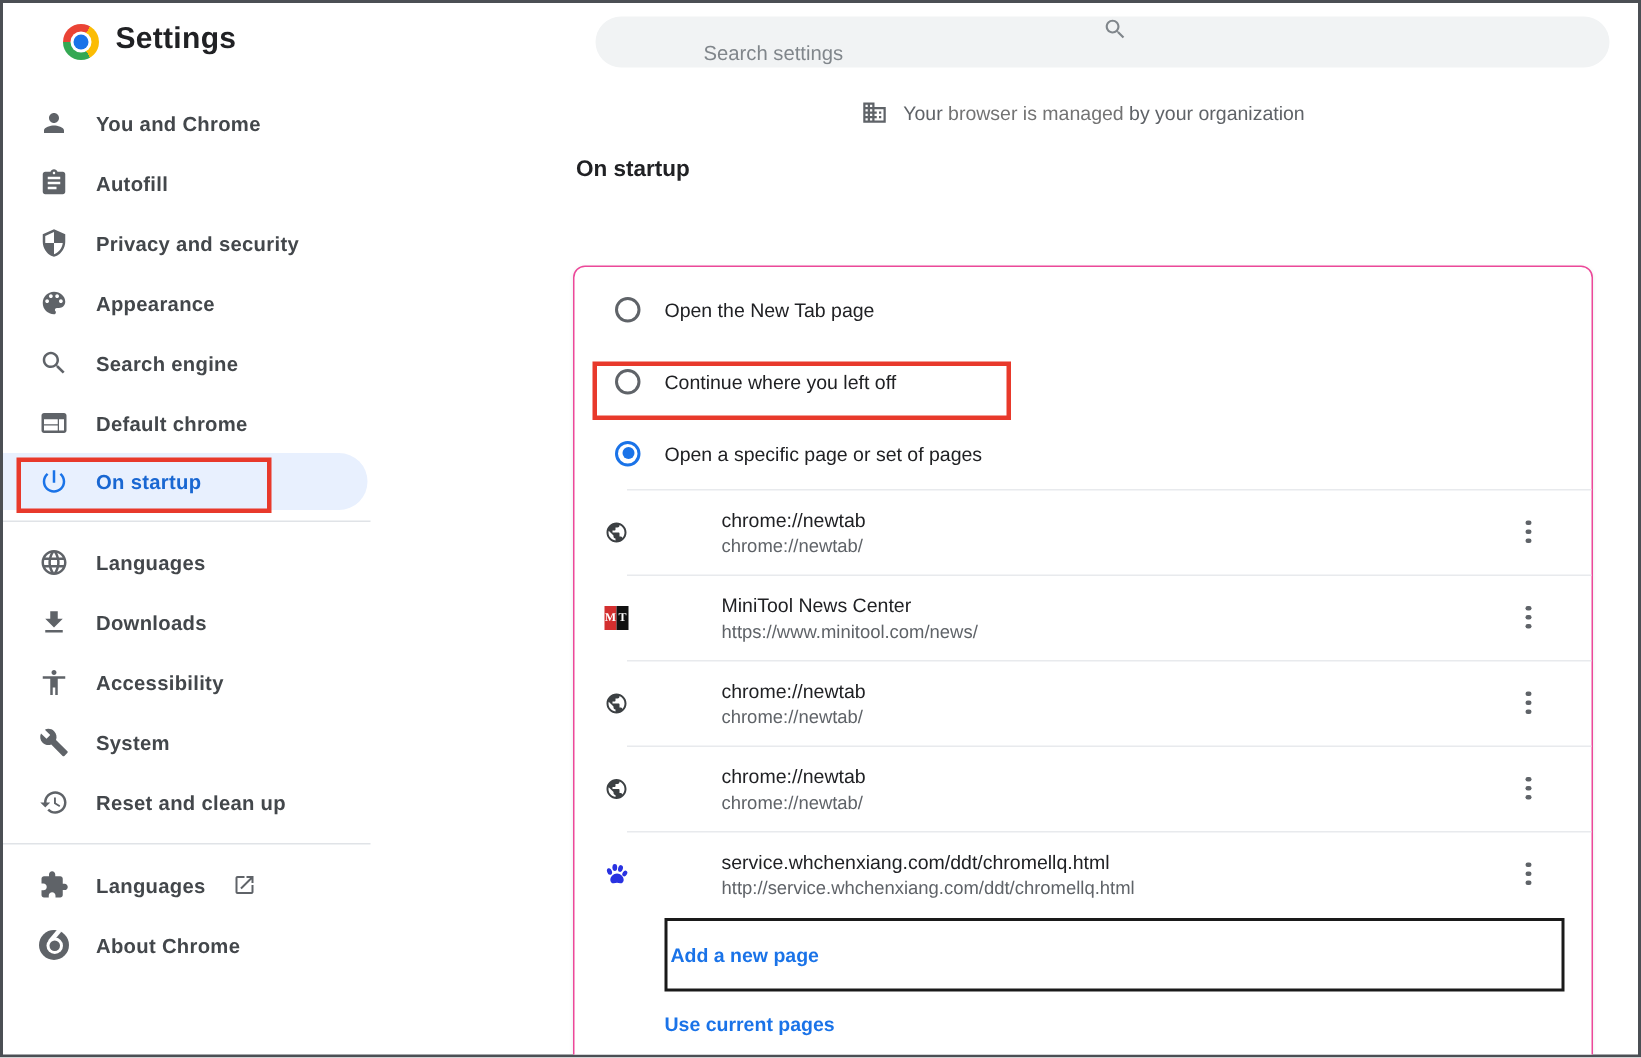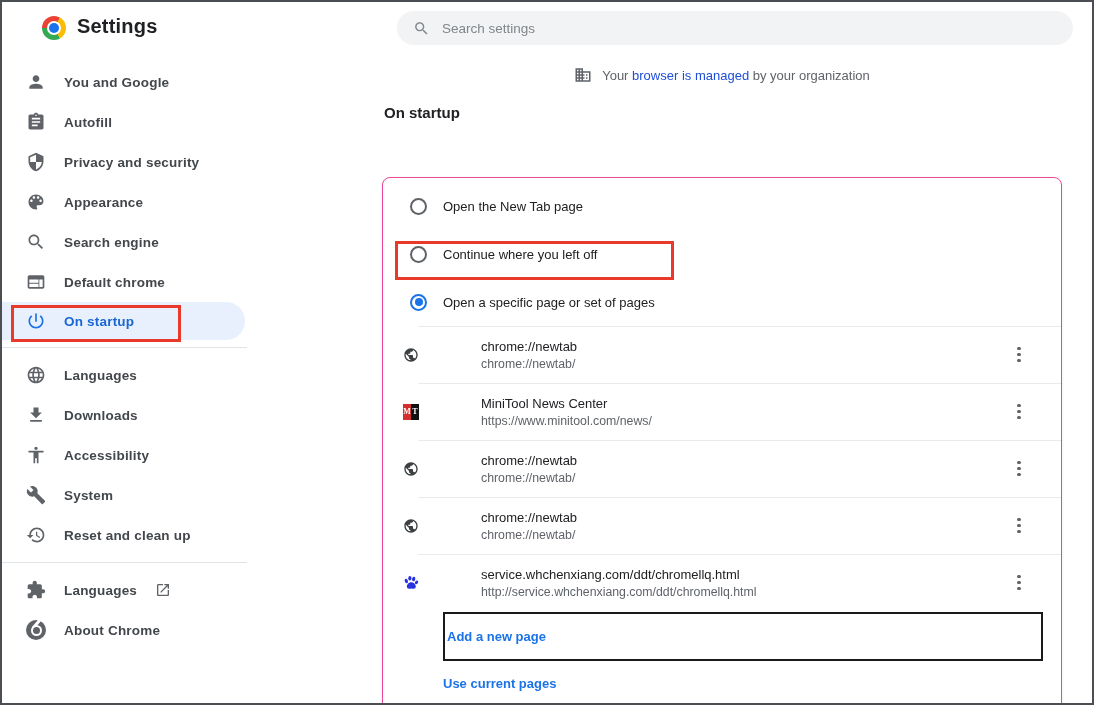--- a/index.html
+++ b/index.html
@@ -8,21 +8,21 @@
   .frame { position:relative; width:1094px; height:705px; border:2px solid #4b4f54; background:#fff; overflow:hidden; }
 
   
   .app-header { position:absolute; left:13px; top:0; width:100%; height:56px; }
   .chrome-logo { position:absolute; left:27px; top:14px; width:24px; height:24px; border-radius:50%;
     background:conic-gradient(from 30deg, #fbbc04 0 120deg, #34a853 120deg 240deg, #ea4335 240deg 360deg); }
   .chrome-logo::before { content:""; position:absolute; left:5px; top:5px; width:14px; height:14px; border-radius:50%; background:#fff; }
   .chrome-logo::after { content:""; position:absolute; left:7px; top:7px; width:10px; height:10px; border-radius:50%; background:#1a73e8; }
   .app-title { position:absolute; left:62px; top:13px; font-size:20px; font-weight:700; color:#202124; letter-spacing:.2px; }
 
-  .search-pill { position:absolute; left:382px; top:9px; width:676px; height:34px; background:#f1f3f4; border-radius:17px; display:flex; align-items:center; padding-left:16px; }
+  .search-pill { position:absolute; left:382px; top:9px; width:676px; height:34px; background:#f1f3f4; border-radius:17px; display:flex; align-items:center; padding-left:16px;flex-direction:column; }
   .search-pill svg { flex:0 0 auto; }
   .search-pill input { border:none; outline:none; background:transparent; margin-left:12px; font-size:13.5px; color:#3c4043; width:560px; font-family:"Liberation Sans",sans-serif; }
   .search-pill input::placeholder { color:#80868b; }
 
   
   .sidebar { position:absolute; left:0; top:60px; width:245px; }
   .nav-item { display:flex; align-items:center; height:40px; padding-left:24px; cursor:pointer; }
   .nav-item svg { width:20px; height:20px; fill:#5f6368; flex:0 0 auto; }
   .nav-label { margin-left:18px; font-size:13.5px; font-weight:700; color:#43474b; letter-spacing:.2px; }
   .nav-item.active { height:38px; width:243px; background:#e8f0fe; border-radius:0 19px 19px 0; }
@@ -32,21 +32,21 @@
   .ext-link-icon { width:16px !important; height:16px !important; margin-left:18px; }
   .gray-chrome { width:20px; height:20px; border-radius:50%; background:#5f6368; position:relative; flex:0 0 auto; }
   .gray-chrome::before { content:""; position:absolute; left:4.5px; top:4.5px; width:11px; height:11px; border-radius:50%; background:#fff; }
   .gray-chrome::after { content:""; position:absolute; left:6.5px; top:6.5px; width:7px; height:7px; border-radius:50%; background:#5f6368; }
   .gray-chrome i { position:absolute; left:9px; top:-1px; width:3px; height:10px; background:#fff; transform:rotate(40deg); }
 
   
   .managed-row { position:absolute; left:380px; top:64px; width:680px; display:flex; align-items:center; justify-content:center; gap:10px; }
   .managed-row svg { fill:#5f6368; }
   .managed-text { font-size:13px; color:#5f6368; }
-  .managed-text a { color:#1d4ed8; text-decoration:none;margin-top:14px; }
+  .managed-text a { color:#737373; text-decoration:none;margin-top:14px; }
 
   .page-heading { position:absolute; left:382px; top:102px; font-size:15px; font-weight:700; color:#202124; }
 
   .card { position:absolute; left:380px; top:135px; width:680px; height:672px; background:#fff; border:1px solid #ec4899; border-radius:8px; box-shadow:0 1px 3px rgba(60,64,67,.12); padding-top:4px;margin-top:40px; }
 
   .radio-row { display:flex; align-items:center; height:48px; padding-left:27px; cursor:pointer; }
   .radio-outer { width:17px; height:17px; border-radius:50%; border:2px solid #5f6368; flex:0 0 auto; position:relative; }
   .radio-row.selected .radio-outer { border-color:#1a73e8; }
   .radio-row.selected .radio-outer::after { content:""; position:absolute; left:2.5px; top:2.5px; width:8px; height:8px; border-radius:50%; background:#1a73e8; }
   .radio-label { margin-left:16px; font-size:13px; color:#202124; }
@@ -89,21 +89,21 @@
         </svg>
       <input type="text" placeholder="Search settings" style="">
     </div>
   </div>
 
   <nav class="sidebar">
     <div class="nav-item">
       <svg viewBox="0 0 24 24">
           <path d="M12 12c2.21 0 4-1.79 4-4s-1.79-4-4-4-4 1.79-4 4 1.79 4 4 4zm0 2c-2.67 0-8 1.34-8 4v2h16v-2c0-2.66-5.33-4-8-4z"></path>
         </svg>
-      <span class="nav-label">You and Google</span>
+      <span class="nav-label">You and Chrome</span>
     </div>
     <div class="nav-item">
       <svg viewBox="0 0 24 24">
           <path d="M19 3h-4.18C14.4 1.84 13.3 1 12 1c-1.3 0-2.4.84-2.82 2H5c-1.1 0-2 .9-2 2v14c0 1.1.9 2 2 2h14c1.1 0 2-.9 2-2V5c0-1.1-.9-2-2-2zm-7 0c.55 0 1 .45 1 1s-.45 1-1 1-1-.45-1-1 .45-1 1-1zm2 14H7v-2h7v2zm3-4H7v-2h10v2zm0-4H7V7h10v2z"></path>
         </svg>
       <span class="nav-label">Autofill</span>
     </div>
     <div class="nav-item">
       <svg viewBox="0 0 24 24">
           <path d="M12 1L3 5v6c0 5.55 3.84 10.74 9 12 5.16-1.26 9-6.45 9-12V5l-9-4zm0 10.99h7c-.53 4.12-3.28 7.79-7 8.94V12H5V6.3l7-3.11v8.8z"></path>

